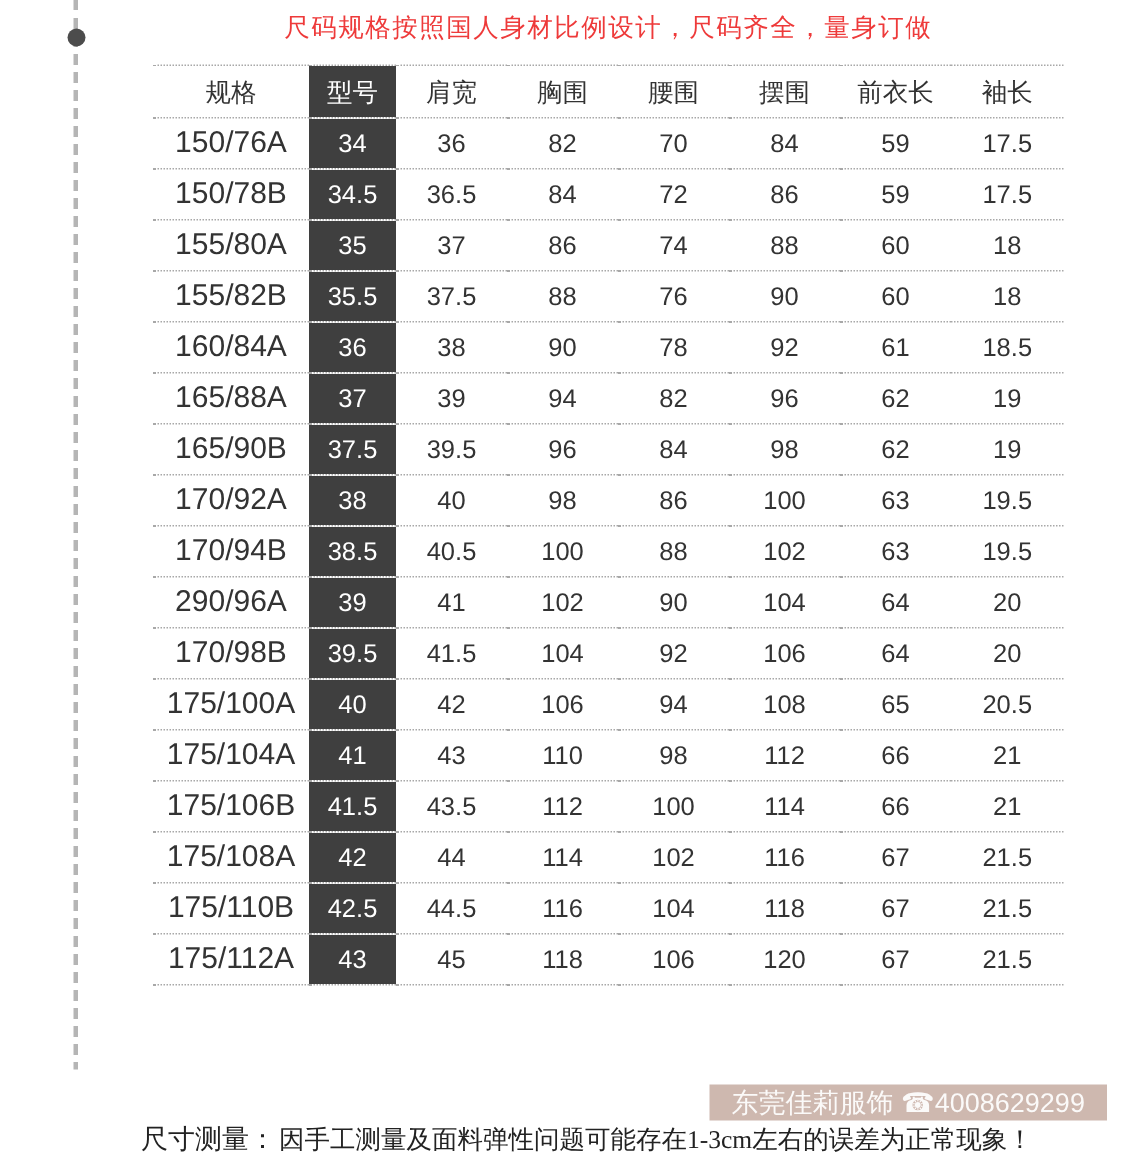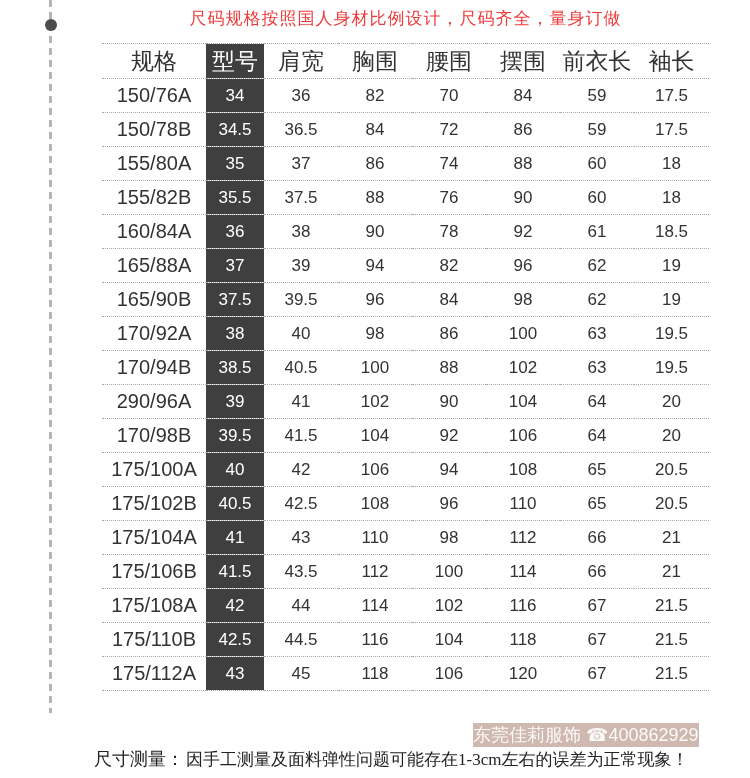--- a/index.html
+++ b/index.html
@@ -61,34 +61,34 @@
     border-bottom: 1px dotted #a8a8a8;
     text-align: center;
     vertical-align: middle;
     padding: 0;
     color: #333333;
     font-weight: normal;
     overflow: hidden;
   }
   table.size-table thead tr { height: 35px; }
   table.size-table tbody tr { height: 34px; }
-  table.size-table th { font-size: 23px; }
+  table.size-table th { font-size: 17px; }
   table.size-table td { font-size: 17px; }
   table.size-table td.spec { font-size: 20px; margin-top: 37px; }
   table.size-table th.model,
   table.size-table td.model {
     background: #3f3f3f;
     color: #ffffff;
     font-weight: normal;
   }
   .watermark {
     position: absolute;
     left: 473px;
     top: 723px;
-    width: 226px;
+    width: 265px;
     height: 24px;
     line-height: 24px;
     background: rgba(198, 172, 161, 0.85);
     color: rgba(255, 255, 255, 0.92);
     font-size: 18px;
     text-align: center;
     white-space: nowrap;
   }
   .footer-note {
     position: absolute;
@@ -253,30 +253,20 @@
           <td class="spec">175/100A</td>
           <td class="model">40</td>
           <td>42</td>
           <td>106</td>
           <td>94</td>
           <td>108</td>
           <td>65</td>
           <td>20.5</td>
         </tr>
         <tr>
-          <td class="spec">175/102B</td>
-          <td class="model">40.5</td>
-          <td>42.5</td>
-          <td>108</td>
-          <td>96</td>
-          <td>110</td>
-          <td>65</td>
-          <td>20.5</td>
-        </tr>
-        <tr>
           <td class="spec">175/104A</td>
           <td class="model">41</td>
           <td>43</td>
           <td>110</td>
           <td>98</td>
           <td>112</td>
           <td>66</td>
           <td>21</td>
         </tr>
         <tr>

